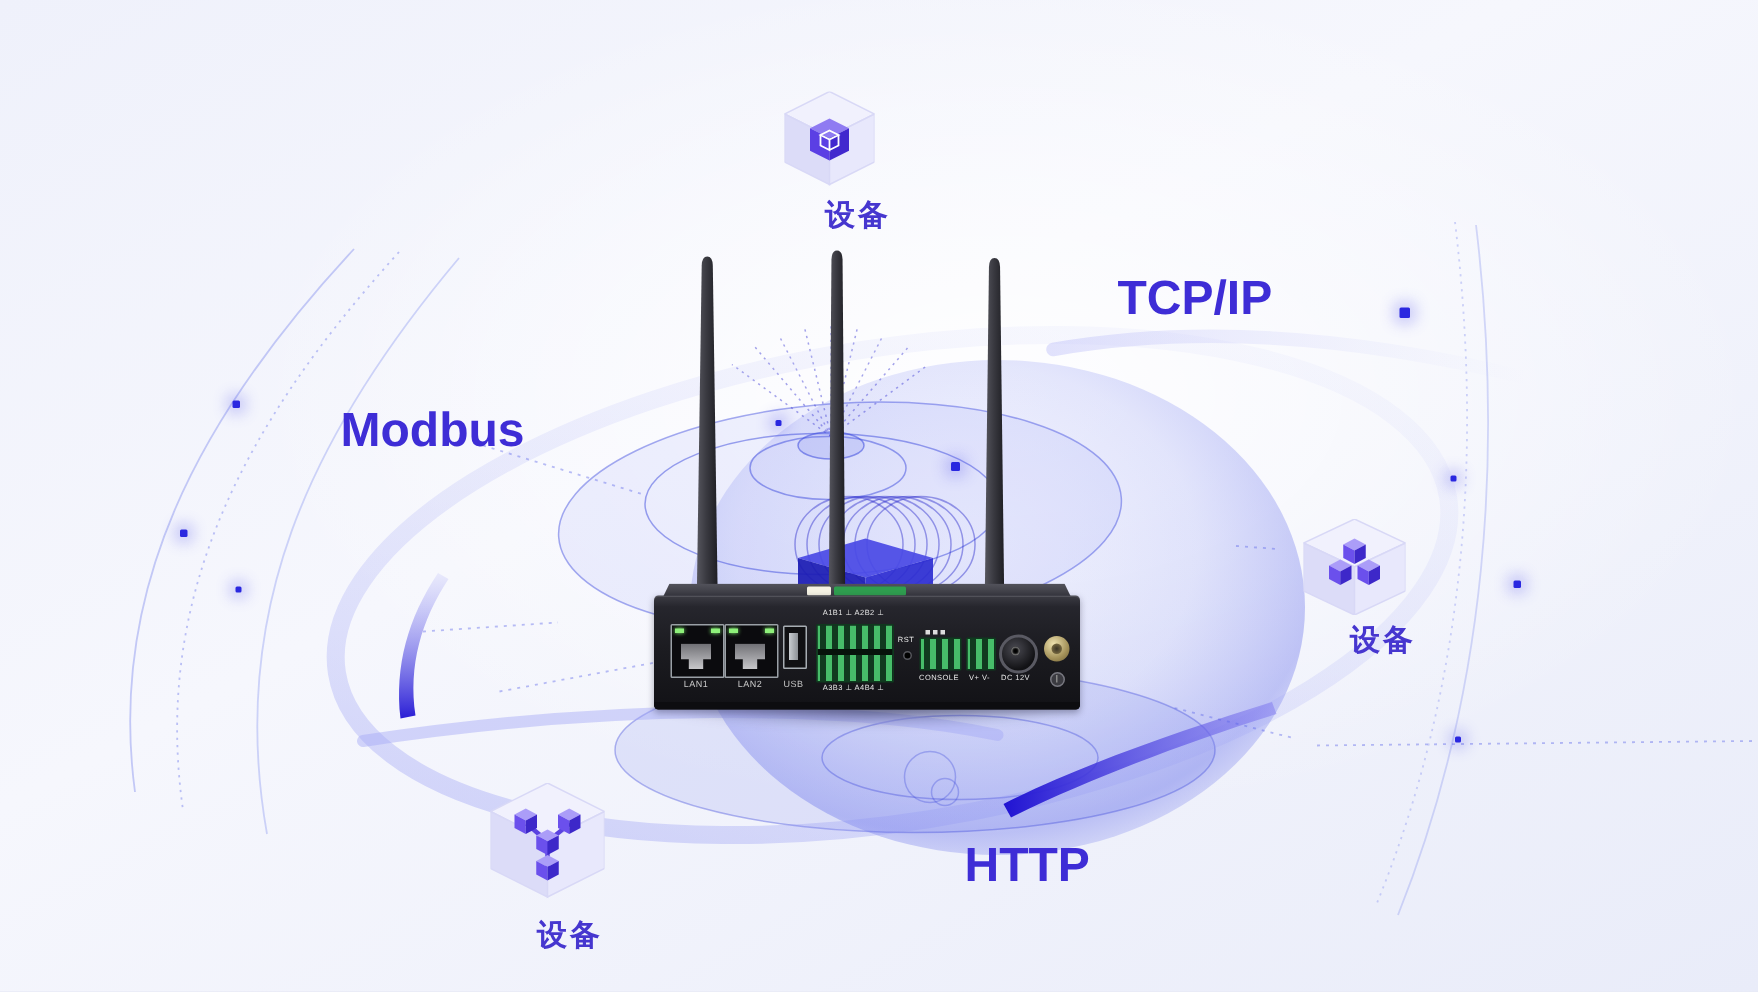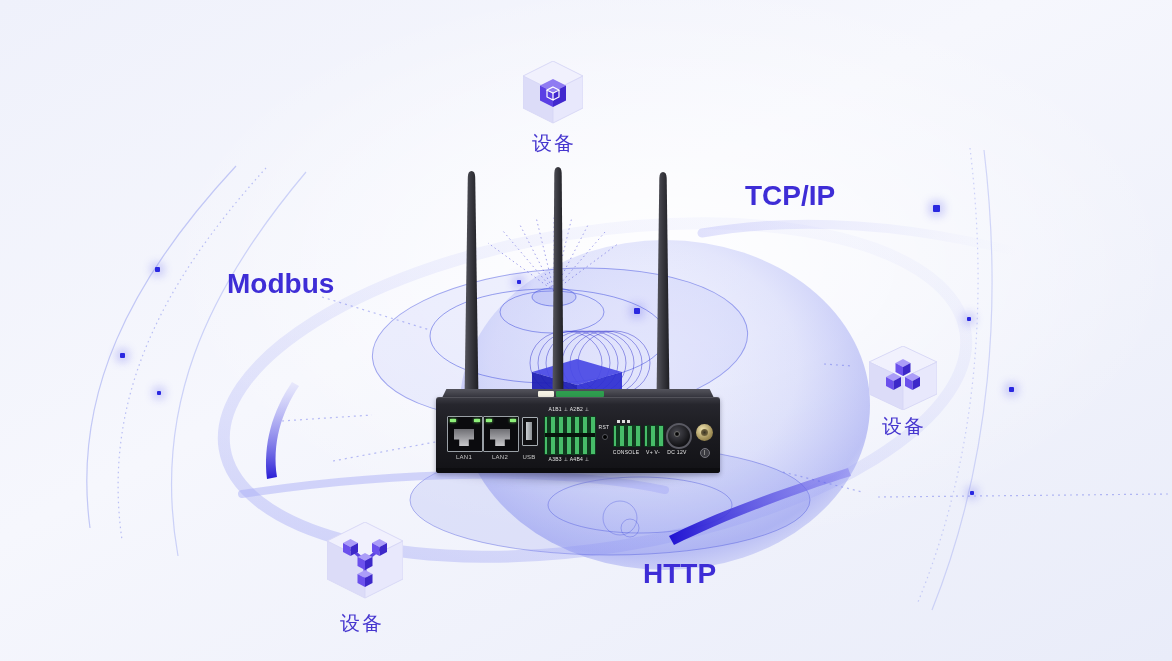--- a/index.html
+++ b/index.html
@@ -10,23 +10,23 @@
       radial-gradient(820px 460px at 57% 40%, rgba(255,255,255,.9) 0%, rgba(255,255,255,0) 62%),
       linear-gradient(152deg,#eff1fb 0%,#f6f7fd 42%,#e9ecf9 100%);
   }
   .stage svg{display:block;}
   #scene{position:absolute;left:0;top:0;z-index:1;}
   
   .dot{position:absolute;background:#2a28e0;border-radius:1px;z-index:3;
        box-shadow:0 0 9px 4px rgba(88,88,238,.28);}
   
   .icon-wrap{position:absolute;z-index:4;}
-  .dev-label{position:absolute;z-index:4;width:80px;text-align:center;
-    font-size:20px;font-weight:normal;color:#4636cf;letter-spacing:2px;}
-  .proto-label{position:absolute;z-index:4;font-size:28px;font-weight:bold;color:#3e2dd6;}
+  .dev-label{position:absolute;z-index:4;width:80px;text-align:right;
+    font-size:20px;font-weight:bold;color:#4636cf;letter-spacing:2px;}
+  .proto-label{position:absolute;z-index:4;font-size:32px;font-weight:bold;color:#3e2dd6;}
   
   .router-shadow{position:absolute;left:443px;top:465px;width:272px;height:20px;z-index:2;
     background:radial-gradient(closest-side,rgba(30,32,74,.40),rgba(30,32,74,0));filter:blur(3px);}
   .router-top{position:absolute;left:442px;top:389px;width:272px;height:9px;z-index:2;
     background:linear-gradient(180deg,#53535c,#35353c);
     clip-path:polygon(1.6% 0,98.4% 0,100% 100%,0 100%);}
   .sticker-white{position:absolute;left:96px;top:2px;width:16px;height:6px;background:#f5f2e4;border-radius:1px;}
   .sticker-green{position:absolute;left:114px;top:2px;width:48px;height:6px;background:#2f9e4f;border-radius:1px;}
   .router-front{position:absolute;left:436px;top:397px;width:284px;height:76px;z-index:2;
     border-radius:3px;

